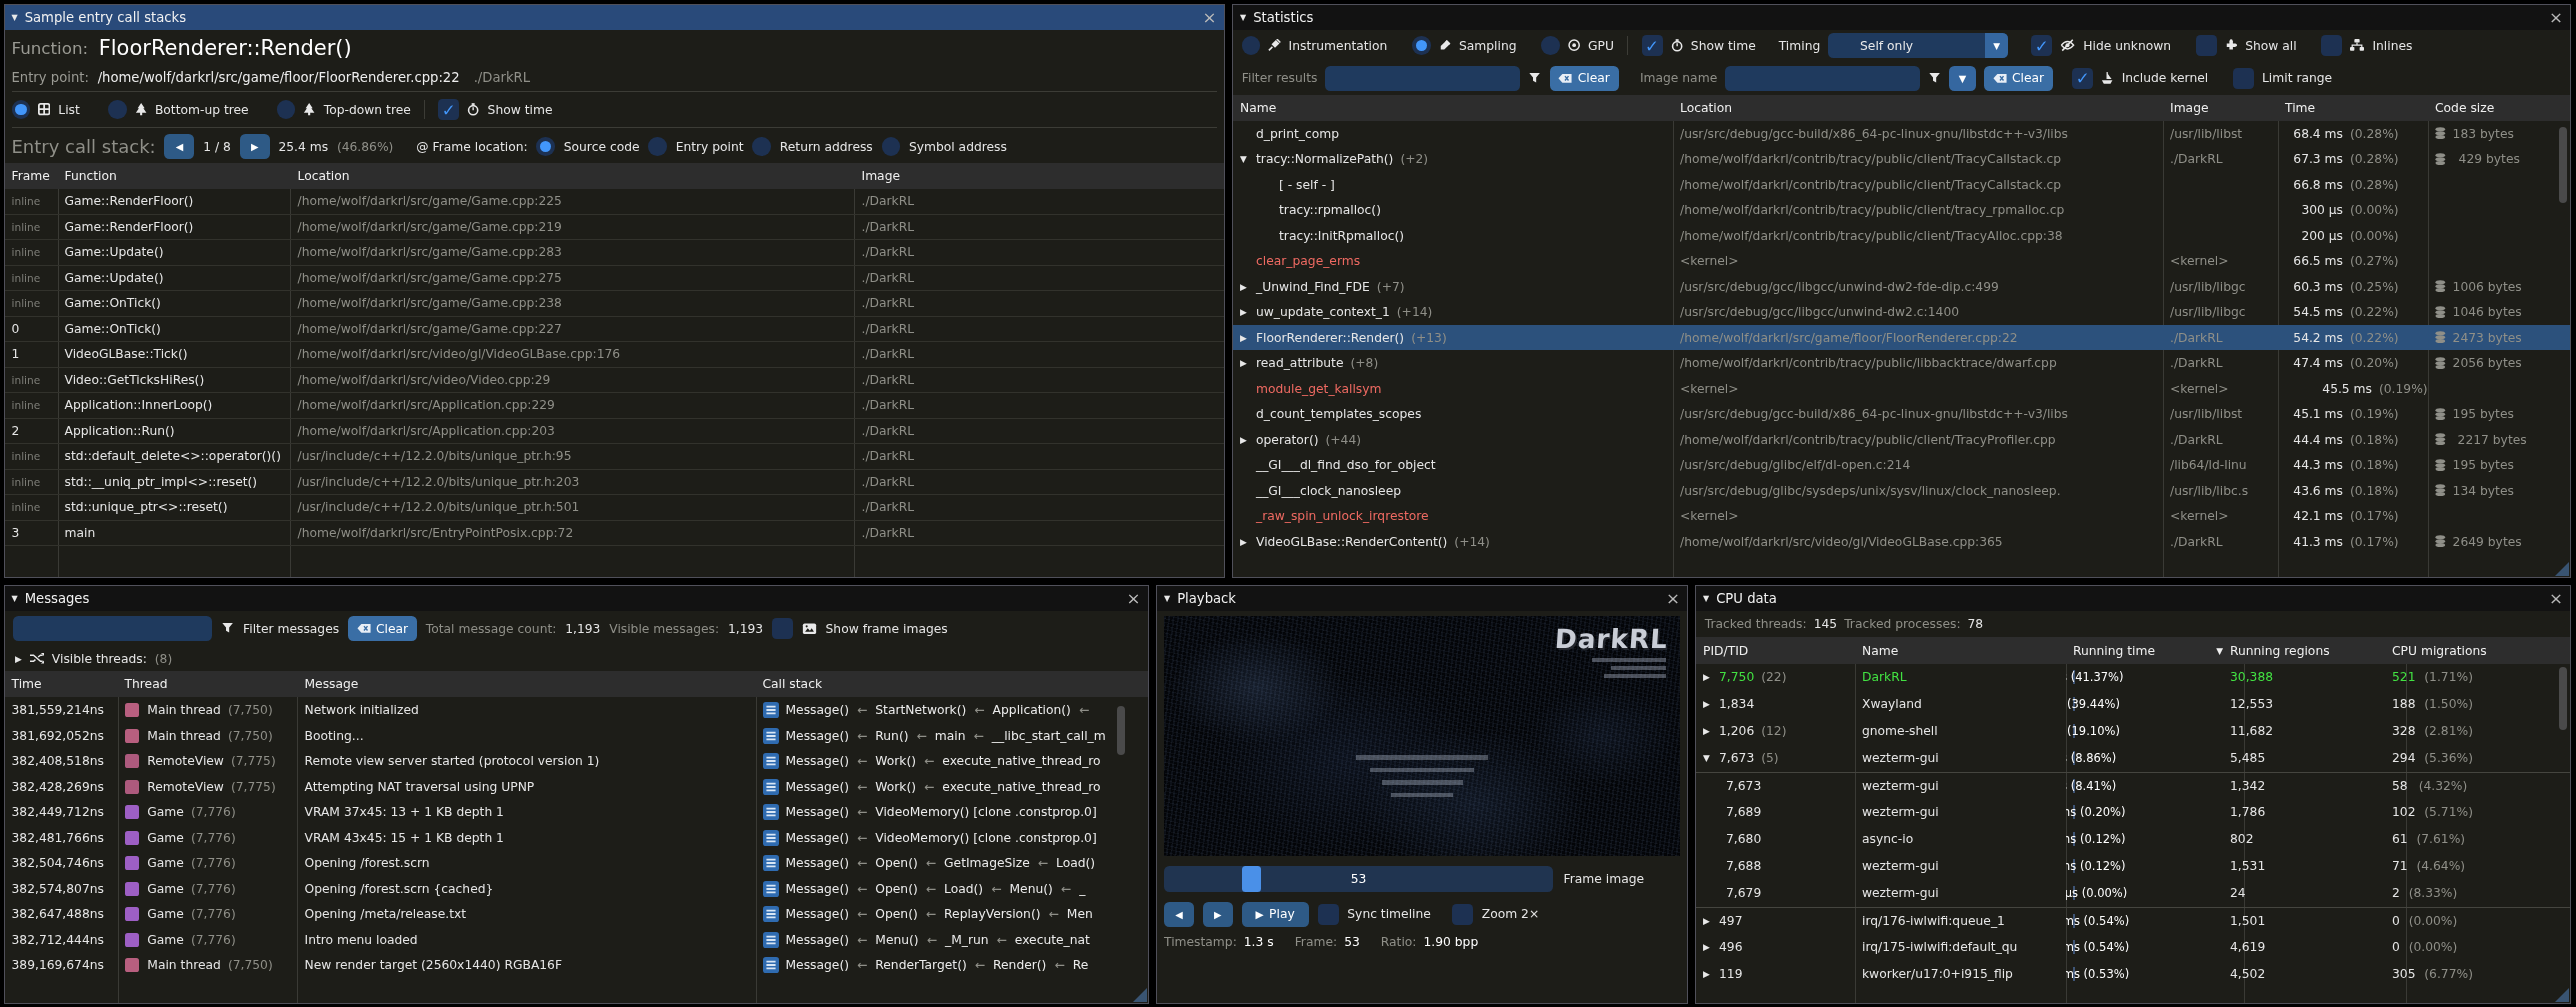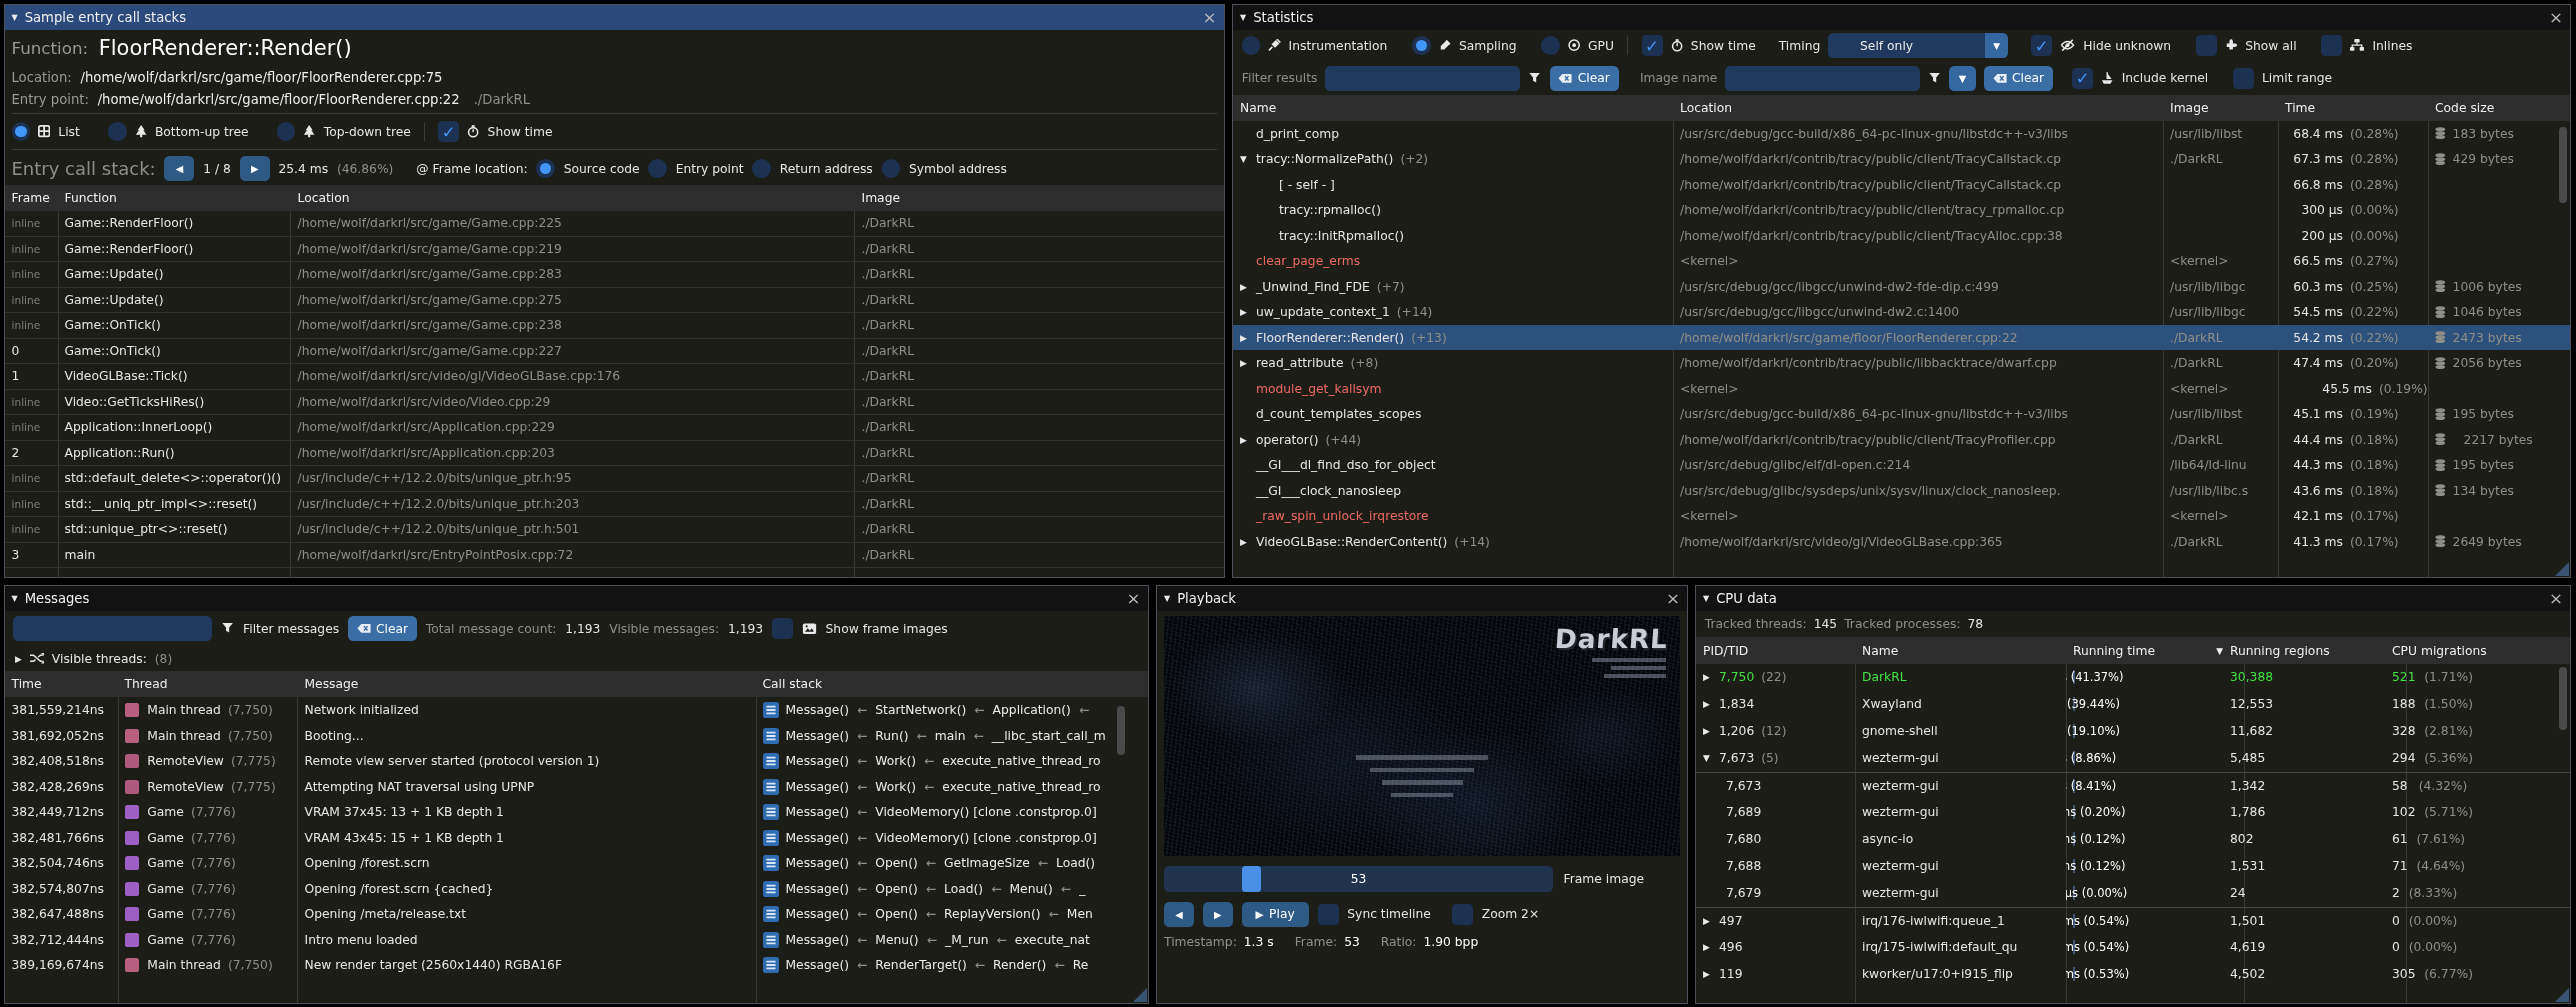--- a/index.html
+++ b/index.html
@@ -96,24 +96,20 @@
       <span>Sample entry call stacks</span>
       <span class="title-spacer"></span>
       <span class="close-x">×</span>
     </header>
     <div style="padding:0 7px;display:flex;flex-direction:column;flex:1;overflow:hidden;">
       <div class="row-flex" style="height:37px;flex:0 0 37px;">
         <span class="fn-label">Function:</span>
         <span class="fn-value">FloorRenderer::Render()</span>
       </div>
       <div class="row-flex" style="height:22px;flex:0 0 22px;">
-        <span class="meta-label">Location:</span>
-        <span class="meta-value">/home/wolf/darkrl/src/game/floor/FloorRenderer.cpp:75</span>
-      </div>
-      <div class="row-flex" style="height:22px;flex:0 0 22px;">
         <span class="meta-label">Entry point:</span>
         <span class="meta-value">/home/wolf/darkrl/src/game/floor/FloorRenderer.cpp:22</span>
         <span class="gray" style="margin-left:14px;font-size:13.2px;">./DarkRL</span>
       </div>
       <div class="sep-h"></div>
       <div class="row-flex" style="height:30px;flex:0 0 30px;gap:8px;">
         <span class="radio sel"></span>
         <span class="icon">
             <svg width="12.3" height="12.3" viewBox="0 0 14 14">
               <rect x="1" y="1" width="12" height="12" rx="2" fill="none" stroke="currentColor" stroke-width="2"></rect>
@@ -439,223 +435,223 @@
               <span class="arrow-exp">▼</span>
               <span>tracy::NormalizePath()</span>
               <span class="gray" style="margin-left: 7px;">(+2)</span>
             </span>
             <span class="tc gray" style="width: 490px;">/home/wolf/darkrl/contrib/tracy/public/client/TracyCallstack.cp</span>
             <span class="tc gray" style="width: 115px;">./DarkRL</span>
             <span class="tc" style="width: 150px; display: flex;">
               <span style="width: 58px; text-align: right; flex-shrink: 0;">67.3 ms</span>
               <span class="gray" style="margin-left: 7px;">(0.28%)</span>
             </span>
+            <span class="tc gray" style="flex: 1 1 0%; display: flex; align-items: center; gap: 13px;">
+              <span class="icon">
+                <svg width="10.6" height="12.3" viewBox="0 0 12 14">
+                  <ellipse cx="6" cy="2.5" rx="5.5" ry="2.3" fill="#8f8f88"></ellipse>
+                  <ellipse cx="6" cy="7" rx="5.5" ry="2.3" fill="#8f8f88"></ellipse>
+                  <ellipse cx="6" cy="11.5" rx="5.5" ry="2.3" fill="#8f8f88"></ellipse>
+                </svg>
+              </span>
+              <span>429 bytes</span>
+            </span>
+          </div>
+          <div class="trow">
+            <span class="tc" style="width: 440px; display: flex; align-items: center;">
+              <span style="width: 39px;"></span>
+              <span>[ - self - ]</span>
+            </span>
+            <span class="tc gray" style="width: 490px;">/home/wolf/darkrl/contrib/tracy/public/client/TracyCallstack.cp</span>
+            <span class="tc gray" style="width: 115px;"></span>
+            <span class="tc" style="width: 150px; display: flex;">
+              <span style="width: 58px; text-align: right; flex-shrink: 0;">66.8 ms</span>
+              <span class="gray" style="margin-left: 7px;">(0.28%)</span>
+            </span>
+            <span class="tc gray" style="flex: 1 1 0%; display: flex; align-items: center; gap: 7px;"></span>
+          </div>
+          <div class="trow">
+            <span class="tc" style="width: 440px; display: flex; align-items: center;">
+              <span style="width: 39px;"></span>
+              <span>tracy::rpmalloc()</span>
+            </span>
+            <span class="tc gray" style="width: 490px;">/home/wolf/darkrl/contrib/tracy/public/client/tracy_rpmalloc.cp</span>
+            <span class="tc gray" style="width: 115px;"></span>
+            <span class="tc" style="width: 150px; display: flex;">
+              <span style="width: 58px; text-align: right; flex-shrink: 0;">300 µs</span>
+              <span class="gray" style="margin-left: 7px;">(0.00%)</span>
+            </span>
+            <span class="tc gray" style="flex: 1 1 0%; display: flex; align-items: center; gap: 7px;"></span>
+          </div>
+          <div class="trow">
+            <span class="tc" style="width: 440px; display: flex; align-items: center;">
+              <span style="width: 39px;"></span>
+              <span>tracy::InitRpmalloc()</span>
+            </span>
+            <span class="tc gray" style="width: 490px;">/home/wolf/darkrl/contrib/tracy/public/client/TracyAlloc.cpp:38</span>
+            <span class="tc gray" style="width: 115px;"></span>
+            <span class="tc" style="width: 150px; display: flex;">
+              <span style="width: 58px; text-align: right; flex-shrink: 0;">200 µs</span>
+              <span class="gray" style="margin-left: 7px;">(0.00%)</span>
+            </span>
+            <span class="tc gray" style="flex: 1 1 0%; display: flex; align-items: center; gap: 7px;"></span>
+          </div>
+          <div class="trow">
+            <span class="tc" style="width: 440px; display: flex; align-items: center;">
+              <span class="arrow-exp"></span>
+              <span class="red">clear_page_erms</span>
+            </span>
+            <span class="tc gray" style="width: 490px;">&lt;kernel&gt;</span>
+            <span class="tc gray" style="width: 115px;">&lt;kernel&gt;</span>
+            <span class="tc" style="width: 150px; display: flex;">
+              <span style="width: 58px; text-align: right; flex-shrink: 0;">66.5 ms</span>
+              <span class="gray" style="margin-left: 7px;">(0.27%)</span>
+            </span>
+            <span class="tc gray" style="flex: 1 1 0%; display: flex; align-items: center; gap: 7px;"></span>
+          </div>
+          <div class="trow">
+            <span class="tc" style="width: 440px; display: flex; align-items: center;">
+              <span class="arrow-exp">▶</span>
+              <span>_Unwind_Find_FDE</span>
+              <span class="gray" style="margin-left: 7px;">(+7)</span>
+            </span>
+            <span class="tc gray" style="width: 490px;">/usr/src/debug/gcc/libgcc/unwind-dw2-fde-dip.c:499</span>
+            <span class="tc gray" style="width: 115px;">/usr/lib/libgc</span>
+            <span class="tc" style="width: 150px; display: flex;">
+              <span style="width: 58px; text-align: right; flex-shrink: 0;">60.3 ms</span>
+              <span class="gray" style="margin-left: 7px;">(0.25%)</span>
+            </span>
             <span class="tc gray" style="flex: 1 1 0%; display: flex; align-items: center; gap: 7px;">
               <span class="icon">
                 <svg width="10.6" height="12.3" viewBox="0 0 12 14">
                   <ellipse cx="6" cy="2.5" rx="5.5" ry="2.3" fill="#8f8f88"></ellipse>
                   <ellipse cx="6" cy="7" rx="5.5" ry="2.3" fill="#8f8f88"></ellipse>
                   <ellipse cx="6" cy="11.5" rx="5.5" ry="2.3" fill="#8f8f88"></ellipse>
                 </svg>
               </span>
-              <span>429 bytes</span>
-            </span>
-          </div>
-          <div class="trow">
-            <span class="tc" style="width: 440px; display: flex; align-items: center;">
-              <span style="width: 39px;"></span>
-              <span>[ - self - ]</span>
-            </span>
-            <span class="tc gray" style="width: 490px;">/home/wolf/darkrl/contrib/tracy/public/client/TracyCallstack.cp</span>
-            <span class="tc gray" style="width: 115px;"></span>
-            <span class="tc" style="width: 150px; display: flex;">
-              <span style="width: 58px; text-align: right; flex-shrink: 0;">66.8 ms</span>
-              <span class="gray" style="margin-left: 7px;">(0.28%)</span>
-            </span>
-            <span class="tc gray" style="flex: 1 1 0%; display: flex; align-items: center; gap: 7px;"></span>
-          </div>
-          <div class="trow">
-            <span class="tc" style="width: 440px; display: flex; align-items: center;">
-              <span style="width: 39px;"></span>
-              <span>tracy::rpmalloc()</span>
-            </span>
-            <span class="tc gray" style="width: 490px;">/home/wolf/darkrl/contrib/tracy/public/client/tracy_rpmalloc.cp</span>
-            <span class="tc gray" style="width: 115px;"></span>
-            <span class="tc" style="width: 150px; display: flex;">
-              <span style="width: 58px; text-align: right; flex-shrink: 0;">300 µs</span>
-              <span class="gray" style="margin-left: 7px;">(0.00%)</span>
-            </span>
-            <span class="tc gray" style="flex: 1 1 0%; display: flex; align-items: center; gap: 7px;"></span>
-          </div>
-          <div class="trow">
-            <span class="tc" style="width: 440px; display: flex; align-items: center;">
-              <span style="width: 39px;"></span>
-              <span>tracy::InitRpmalloc()</span>
-            </span>
-            <span class="tc gray" style="width: 490px;">/home/wolf/darkrl/contrib/tracy/public/client/TracyAlloc.cpp:38</span>
-            <span class="tc gray" style="width: 115px;"></span>
-            <span class="tc" style="width: 150px; display: flex;">
-              <span style="width: 58px; text-align: right; flex-shrink: 0;">200 µs</span>
-              <span class="gray" style="margin-left: 7px;">(0.00%)</span>
-            </span>
-            <span class="tc gray" style="flex: 1 1 0%; display: flex; align-items: center; gap: 7px;"></span>
-          </div>
-          <div class="trow">
-            <span class="tc" style="width: 440px; display: flex; align-items: center;">
-              <span class="arrow-exp"></span>
-              <span class="red">clear_page_erms</span>
-            </span>
-            <span class="tc gray" style="width: 490px;">&lt;kernel&gt;</span>
-            <span class="tc gray" style="width: 115px;">&lt;kernel&gt;</span>
-            <span class="tc" style="width: 150px; display: flex;">
-              <span style="width: 58px; text-align: right; flex-shrink: 0;">66.5 ms</span>
-              <span class="gray" style="margin-left: 7px;">(0.27%)</span>
-            </span>
-            <span class="tc gray" style="flex: 1 1 0%; display: flex; align-items: center; gap: 7px;"></span>
+              <span>1006 bytes</span>
+            </span>
           </div>
           <div class="trow">
             <span class="tc" style="width: 440px; display: flex; align-items: center;">
               <span class="arrow-exp">▶</span>
-              <span>_Unwind_Find_FDE</span>
-              <span class="gray" style="margin-left: 7px;">(+7)</span>
-            </span>
-            <span class="tc gray" style="width: 490px;">/usr/src/debug/gcc/libgcc/unwind-dw2-fde-dip.c:499</span>
+              <span>uw_update_context_1</span>
+              <span class="gray" style="margin-left: 7px;">(+14)</span>
+            </span>
+            <span class="tc gray" style="width: 490px;">/usr/src/debug/gcc/libgcc/unwind-dw2.c:1400</span>
             <span class="tc gray" style="width: 115px;">/usr/lib/libgc</span>
             <span class="tc" style="width: 150px; display: flex;">
-              <span style="width: 58px; text-align: right; flex-shrink: 0;">60.3 ms</span>
-              <span class="gray" style="margin-left: 7px;">(0.25%)</span>
+              <span style="width: 58px; text-align: right; flex-shrink: 0;">54.5 ms</span>
+              <span class="gray" style="margin-left: 7px;">(0.22%)</span>
             </span>
             <span class="tc gray" style="flex: 1 1 0%; display: flex; align-items: center; gap: 7px;">
               <span class="icon">
                 <svg width="10.6" height="12.3" viewBox="0 0 12 14">
                   <ellipse cx="6" cy="2.5" rx="5.5" ry="2.3" fill="#8f8f88"></ellipse>
                   <ellipse cx="6" cy="7" rx="5.5" ry="2.3" fill="#8f8f88"></ellipse>
                   <ellipse cx="6" cy="11.5" rx="5.5" ry="2.3" fill="#8f8f88"></ellipse>
                 </svg>
               </span>
-              <span>1006 bytes</span>
-            </span>
-          </div>
-          <div class="trow">
+              <span>1046 bytes</span>
+            </span>
+          </div>
+          <div class="trow sel-row">
             <span class="tc" style="width: 440px; display: flex; align-items: center;">
               <span class="arrow-exp">▶</span>
-              <span>uw_update_context_1</span>
-              <span class="gray" style="margin-left: 7px;">(+14)</span>
-            </span>
-            <span class="tc gray" style="width: 490px;">/usr/src/debug/gcc/libgcc/unwind-dw2.c:1400</span>
-            <span class="tc gray" style="width: 115px;">/usr/lib/libgc</span>
-            <span class="tc" style="width: 150px; display: flex;">
-              <span style="width: 58px; text-align: right; flex-shrink: 0;">54.5 ms</span>
+              <span>FloorRenderer::Render()</span>
+              <span class="gray" style="margin-left: 7px;">(+13)</span>
+            </span>
+            <span class="tc gray" style="width: 490px;">/home/wolf/darkrl/src/game/floor/FloorRenderer.cpp:22</span>
+            <span class="tc gray" style="width: 115px;">./DarkRL</span>
+            <span class="tc" style="width: 150px; display: flex;">
+              <span style="width: 58px; text-align: right; flex-shrink: 0;">54.2 ms</span>
               <span class="gray" style="margin-left: 7px;">(0.22%)</span>
             </span>
             <span class="tc gray" style="flex: 1 1 0%; display: flex; align-items: center; gap: 7px;">
               <span class="icon">
                 <svg width="10.6" height="12.3" viewBox="0 0 12 14">
                   <ellipse cx="6" cy="2.5" rx="5.5" ry="2.3" fill="#8f8f88"></ellipse>
                   <ellipse cx="6" cy="7" rx="5.5" ry="2.3" fill="#8f8f88"></ellipse>
                   <ellipse cx="6" cy="11.5" rx="5.5" ry="2.3" fill="#8f8f88"></ellipse>
                 </svg>
               </span>
-              <span>1046 bytes</span>
-            </span>
-          </div>
-          <div class="trow sel-row">
+              <span>2473 bytes</span>
+            </span>
+          </div>
+          <div class="trow">
             <span class="tc" style="width: 440px; display: flex; align-items: center;">
               <span class="arrow-exp">▶</span>
-              <span>FloorRenderer::Render()</span>
-              <span class="gray" style="margin-left: 7px;">(+13)</span>
-            </span>
-            <span class="tc gray" style="width: 490px;">/home/wolf/darkrl/src/game/floor/FloorRenderer.cpp:22</span>
+              <span>read_attribute</span>
+              <span class="gray" style="margin-left: 7px;">(+8)</span>
+            </span>
+            <span class="tc gray" style="width: 490px;">/home/wolf/darkrl/contrib/tracy/public/libbacktrace/dwarf.cpp</span>
             <span class="tc gray" style="width: 115px;">./DarkRL</span>
             <span class="tc" style="width: 150px; display: flex;">
-              <span style="width: 58px; text-align: right; flex-shrink: 0;">54.2 ms</span>
-              <span class="gray" style="margin-left: 7px;">(0.22%)</span>
+              <span style="width: 58px; text-align: right; flex-shrink: 0;">47.4 ms</span>
+              <span class="gray" style="margin-left: 7px;">(0.20%)</span>
             </span>
             <span class="tc gray" style="flex: 1 1 0%; display: flex; align-items: center; gap: 7px;">
               <span class="icon">
                 <svg width="10.6" height="12.3" viewBox="0 0 12 14">
                   <ellipse cx="6" cy="2.5" rx="5.5" ry="2.3" fill="#8f8f88"></ellipse>
                   <ellipse cx="6" cy="7" rx="5.5" ry="2.3" fill="#8f8f88"></ellipse>
                   <ellipse cx="6" cy="11.5" rx="5.5" ry="2.3" fill="#8f8f88"></ellipse>
                 </svg>
               </span>
-              <span>2473 bytes</span>
-            </span>
-          </div>
-          <div class="trow">
-            <span class="tc" style="width: 440px; display: flex; align-items: center;">
-              <span class="arrow-exp">▶</span>
-              <span>read_attribute</span>
-              <span class="gray" style="margin-left: 7px;">(+8)</span>
-            </span>
-            <span class="tc gray" style="width: 490px;">/home/wolf/darkrl/contrib/tracy/public/libbacktrace/dwarf.cpp</span>
-            <span class="tc gray" style="width: 115px;">./DarkRL</span>
-            <span class="tc" style="width: 150px; display: flex;">
-              <span style="width: 58px; text-align: right; flex-shrink: 0;">47.4 ms</span>
-              <span class="gray" style="margin-left: 7px;">(0.20%)</span>
+              <span>2056 bytes</span>
+            </span>
+          </div>
+          <div class="trow">
+            <span class="tc" style="width: 440px; display: flex; align-items: center;">
+              <span class="arrow-exp"></span>
+              <span class="red">module_get_kallsym</span>
+            </span>
+            <span class="tc gray" style="width: 490px;">&lt;kernel&gt;</span>
+            <span class="tc gray" style="width: 115px;">&lt;kernel&gt;</span>
+            <span class="tc" style="width: 150px; display: flex; padding-left: 36px;">
+              <span style="width: 58px; text-align: right; flex-shrink: 0;">45.5 ms</span>
+              <span class="gray" style="margin-left: 7px;">(0.19%)</span>
+            </span>
+            <span class="tc gray" style="flex: 1 1 0%; display: flex; align-items: center; gap: 7px;"></span>
+          </div>
+          <div class="trow">
+            <span class="tc" style="width: 440px; display: flex; align-items: center;">
+              <span class="arrow-exp"></span>
+              <span>d_count_templates_scopes</span>
+            </span>
+            <span class="tc gray" style="width: 490px;">/usr/src/debug/gcc-build/x86_64-pc-linux-gnu/libstdc++-v3/libs</span>
+            <span class="tc gray" style="width: 115px;">/usr/lib/libst</span>
+            <span class="tc" style="width: 150px; display: flex;">
+              <span style="width: 58px; text-align: right; flex-shrink: 0;">45.1 ms</span>
+              <span class="gray" style="margin-left: 7px;">(0.19%)</span>
             </span>
             <span class="tc gray" style="flex: 1 1 0%; display: flex; align-items: center; gap: 7px;">
               <span class="icon">
                 <svg width="10.6" height="12.3" viewBox="0 0 12 14">
                   <ellipse cx="6" cy="2.5" rx="5.5" ry="2.3" fill="#8f8f88"></ellipse>
                   <ellipse cx="6" cy="7" rx="5.5" ry="2.3" fill="#8f8f88"></ellipse>
                   <ellipse cx="6" cy="11.5" rx="5.5" ry="2.3" fill="#8f8f88"></ellipse>
                 </svg>
               </span>
-              <span>2056 bytes</span>
-            </span>
-          </div>
-          <div class="trow">
-            <span class="tc" style="width: 440px; display: flex; align-items: center;">
-              <span class="arrow-exp"></span>
-              <span class="red">module_get_kallsym</span>
-            </span>
-            <span class="tc gray" style="width: 490px;">&lt;kernel&gt;</span>
-            <span class="tc gray" style="width: 115px;">&lt;kernel&gt;</span>
-            <span class="tc" style="width: 150px; display: flex; padding-left: 36px;">
-              <span style="width: 58px; text-align: right; flex-shrink: 0;">45.5 ms</span>
-              <span class="gray" style="margin-left: 7px;">(0.19%)</span>
-            </span>
-            <span class="tc gray" style="flex: 1 1 0%; display: flex; align-items: center; gap: 7px;"></span>
-          </div>
-          <div class="trow">
-            <span class="tc" style="width: 440px; display: flex; align-items: center;">
-              <span class="arrow-exp"></span>
-              <span>d_count_templates_scopes</span>
-            </span>
-            <span class="tc gray" style="width: 490px;">/usr/src/debug/gcc-build/x86_64-pc-linux-gnu/libstdc++-v3/libs</span>
-            <span class="tc gray" style="width: 115px;">/usr/lib/libst</span>
-            <span class="tc" style="width: 150px; display: flex;">
-              <span style="width: 58px; text-align: right; flex-shrink: 0;">45.1 ms</span>
-              <span class="gray" style="margin-left: 7px;">(0.19%)</span>
-            </span>
-            <span class="tc gray" style="flex: 1 1 0%; display: flex; align-items: center; gap: 7px;">
-              <span class="icon">
-                <svg width="10.6" height="12.3" viewBox="0 0 12 14">
-                  <ellipse cx="6" cy="2.5" rx="5.5" ry="2.3" fill="#8f8f88"></ellipse>
-                  <ellipse cx="6" cy="7" rx="5.5" ry="2.3" fill="#8f8f88"></ellipse>
-                  <ellipse cx="6" cy="11.5" rx="5.5" ry="2.3" fill="#8f8f88"></ellipse>
-                </svg>
-              </span>
               <span>195 bytes</span>
             </span>
           </div>
           <div class="trow">
             <span class="tc" style="width: 440px; display: flex; align-items: center;">
               <span class="arrow-exp">▶</span>
               <span>operator()</span>
               <span class="gray" style="margin-left: 7px;">(+44)</span>
             </span>
             <span class="tc gray" style="width: 490px;">/home/wolf/darkrl/contrib/tracy/public/client/TracyProfiler.cpp</span>
             <span class="tc gray" style="width: 115px;">./DarkRL</span>
             <span class="tc" style="width: 150px; display: flex;">
               <span style="width: 58px; text-align: right; flex-shrink: 0;">44.4 ms</span>
               <span class="gray" style="margin-left: 7px;">(0.18%)</span>
             </span>
-            <span class="tc gray" style="flex: 1 1 0%; display: flex; align-items: center; gap: 18px;">
+            <span class="tc gray" style="flex: 1 1 0%; display: flex; align-items: center; gap: 12px;">
               <span class="icon">
                 <svg width="10.6" height="12.3" viewBox="0 0 12 14">
                   <ellipse cx="6" cy="2.5" rx="5.5" ry="2.3" fill="#8f8f88"></ellipse>
                   <ellipse cx="6" cy="7" rx="5.5" ry="2.3" fill="#8f8f88"></ellipse>
                   <ellipse cx="6" cy="11.5" rx="5.5" ry="2.3" fill="#8f8f88"></ellipse>
                 </svg>
               </span>
               <span>2217 bytes</span>
             </span>
           </div>

